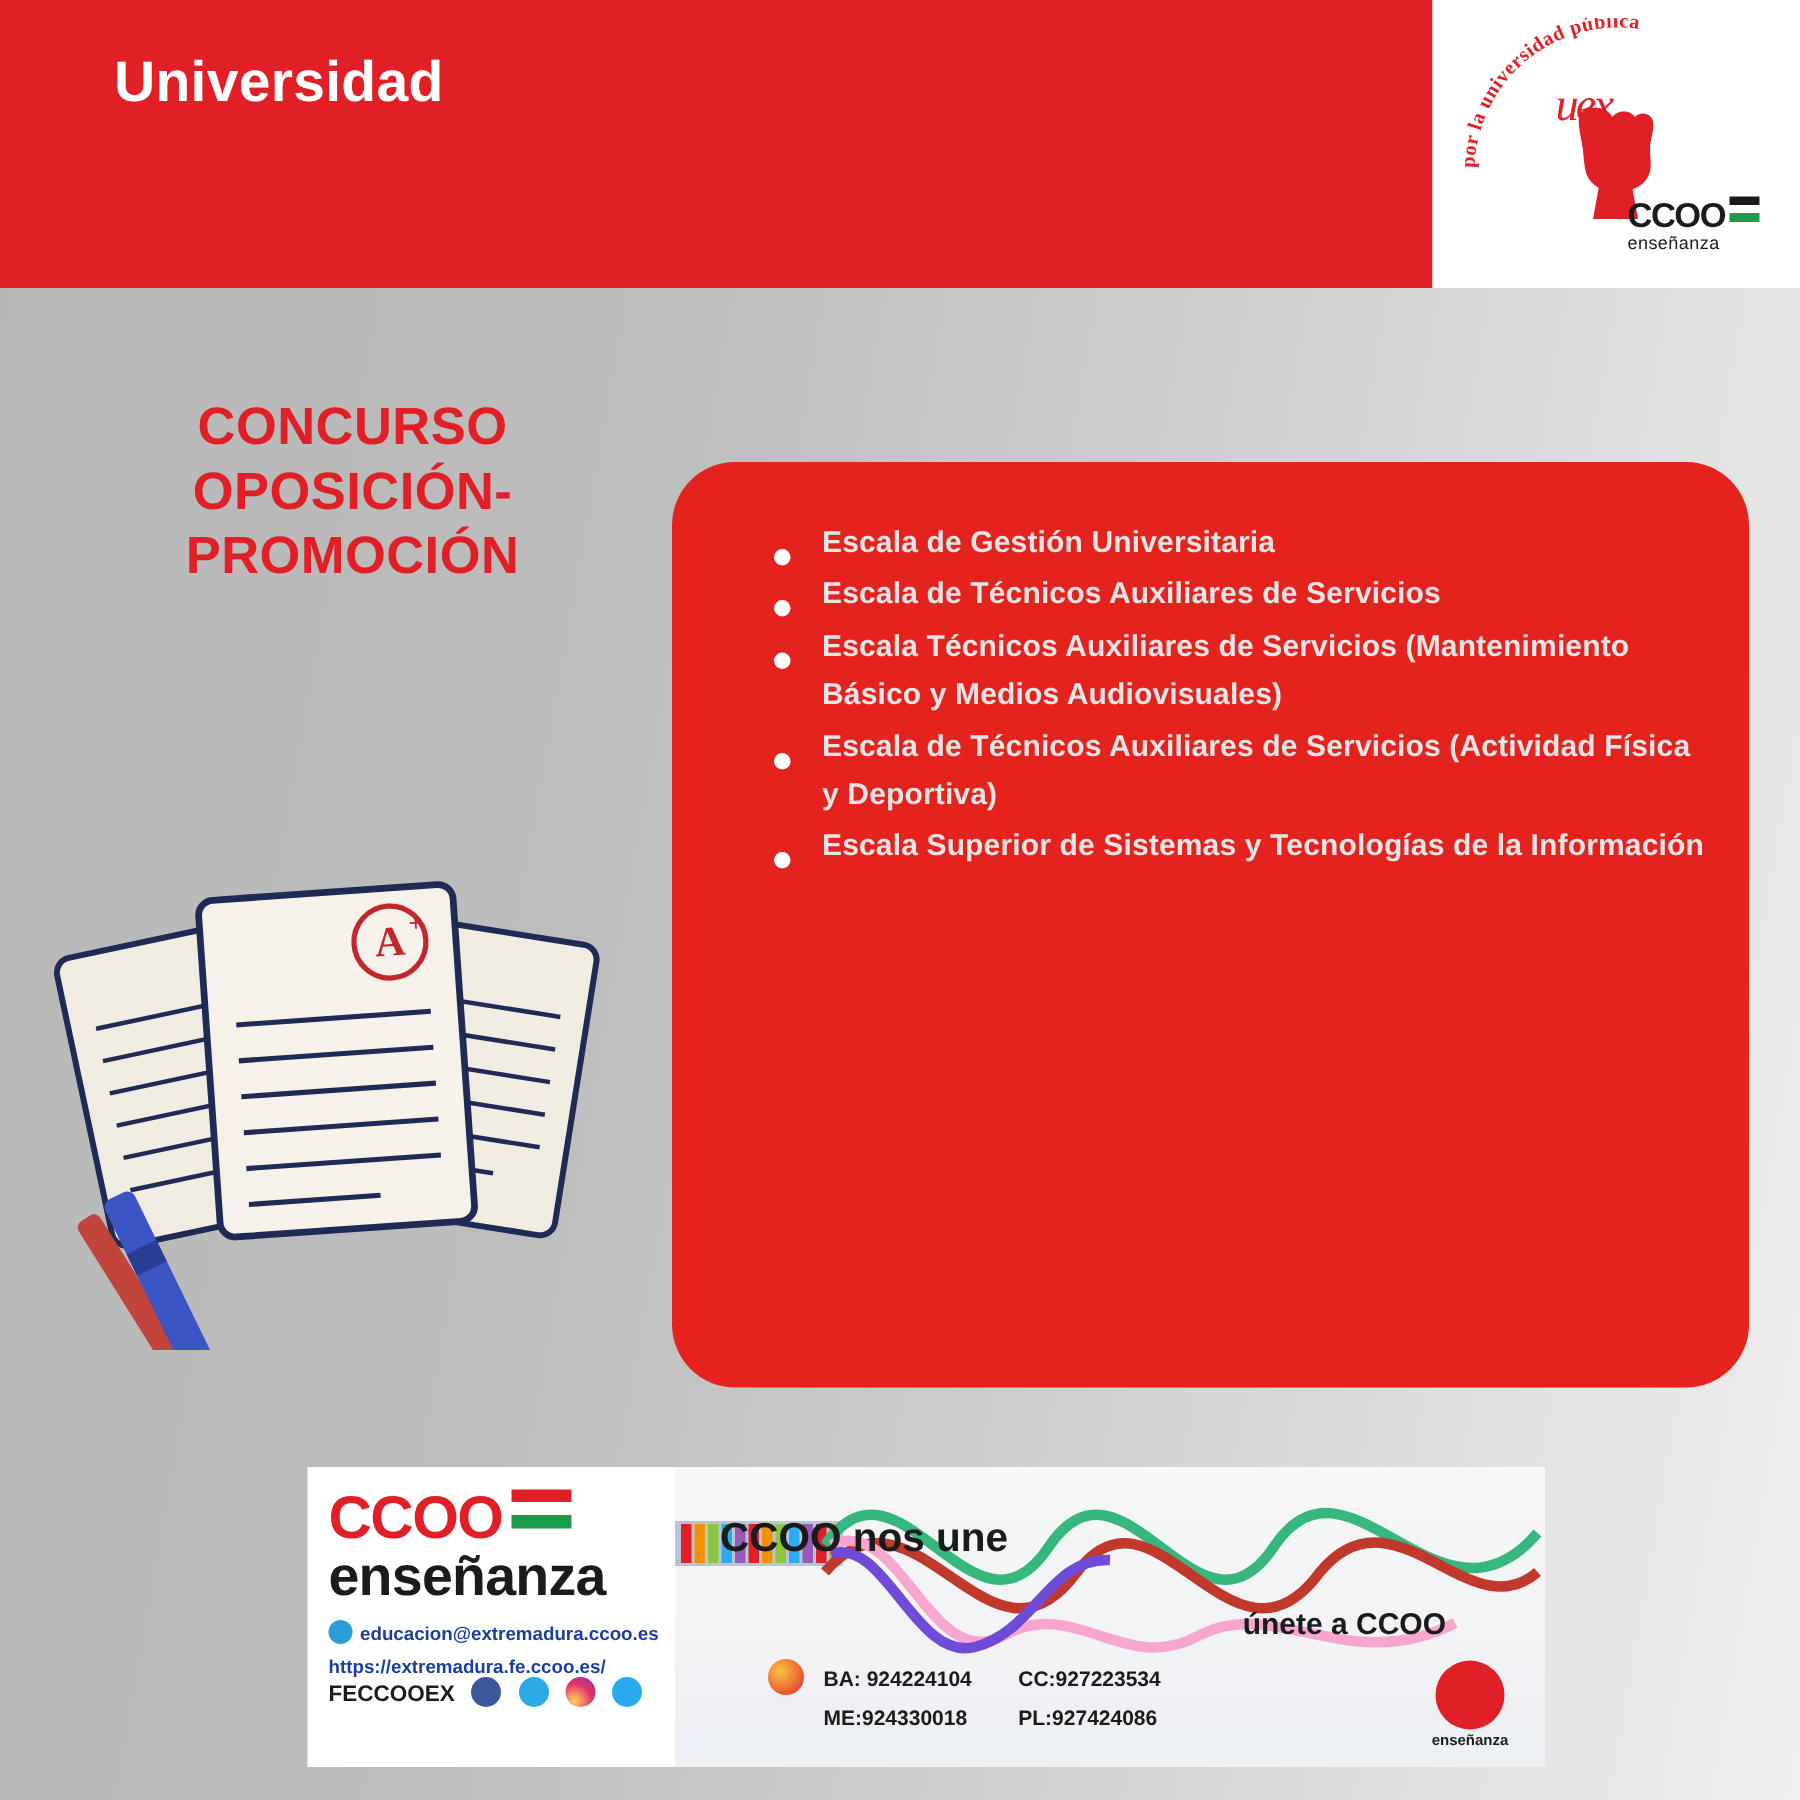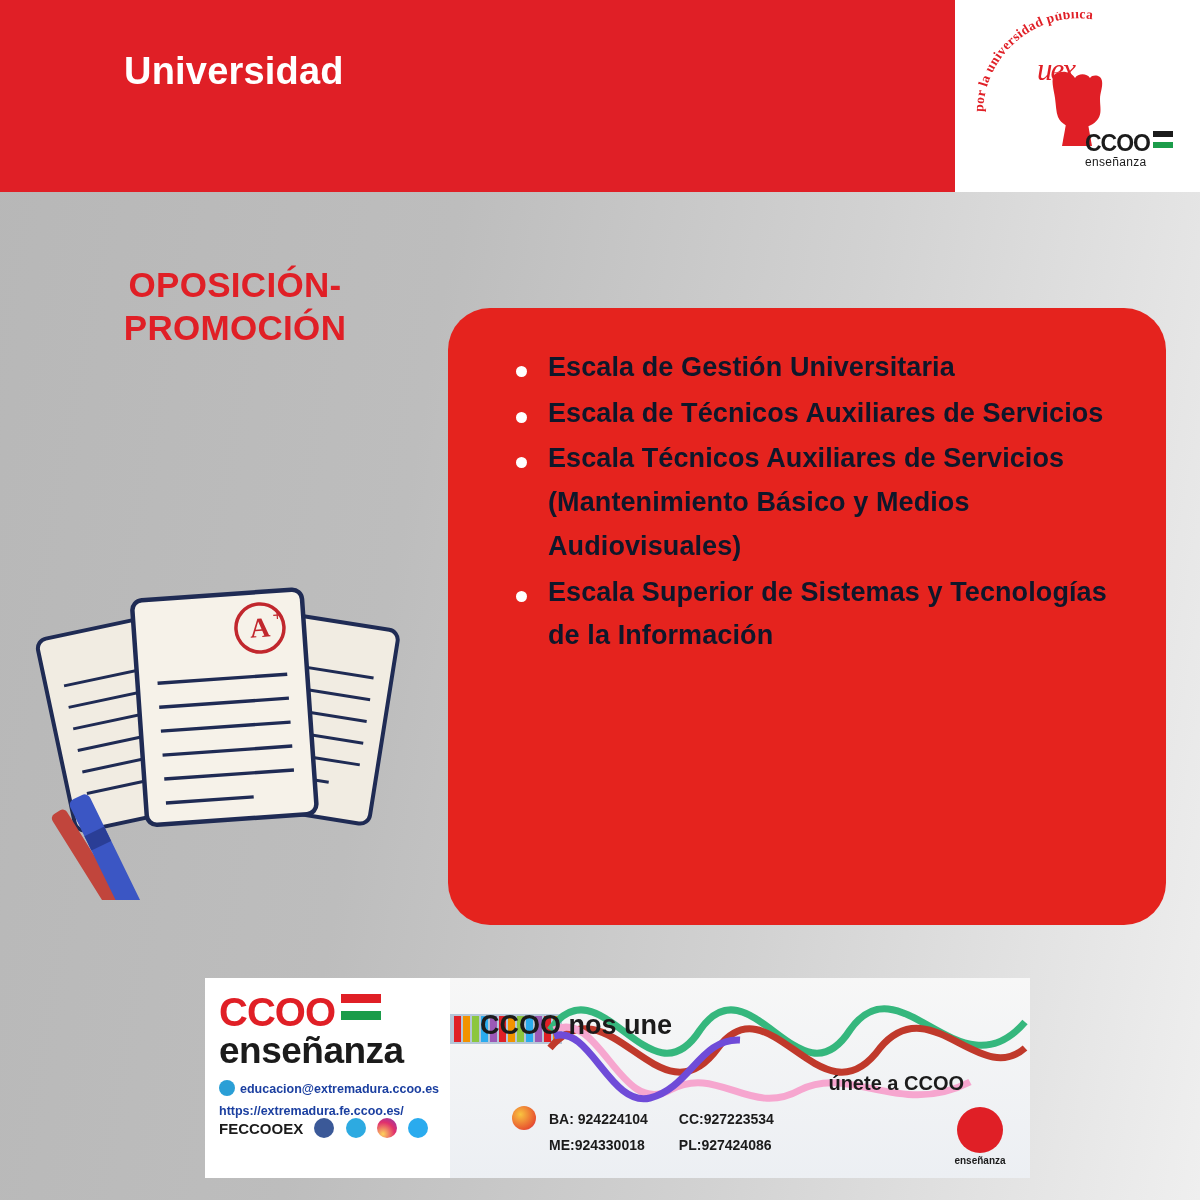--- a/index.html
+++ b/index.html
@@ -24,27 +24,26 @@
   .header-band {
     position: absolute;
     top: 0;
     left: 0;
     width: 955px;
     height: 192px;
     background: #e01f26;
   }
   .header-title {
     position: absolute;
-    top: 50px;
+    top: 34px;
     left: 76px;
     color: #ffffff;
     font-size: 38px;
     font-weight: bold;
     letter-spacing: 0.2px;
-    margin-left: 48px;
   }
   .header-logo-box {
     position: absolute;
     top: 0;
     left: 955px;
     width: 245px;
     height: 192px;
     background: #ffffff;
   }
 
@@ -149,22 +148,22 @@
     background: #e5231e;
     border-radius: 42px;
   }
   .list-panel ul {
     margin: 0;
     padding: 38px 30px 0 62px;
     list-style: none;
   }
   .list-panel li {
     position: relative;
-    color: #0f172a;
-    font-size: 27px;
+    color: #e5e5e5;
+    font-size: 20px;
     font-weight: bold;
     line-height: 1.62;
     margin-bottom: 2px;
     padding-left: 38px;
     letter-spacing: 0.1px;
   }
   .list-panel li::before {
     content: "";
     position: absolute;
     left: 6px;
@@ -339,20 +338,21 @@
         <path d="M33 54 l22 0 l4 22 l-30 0 z" fill="#e01f26"></path>
       </svg>
       <div class="logo-ccoo">
         <span class="logo-ccoo-main">CCOO</span><span class="logo-ccoo-flag"></span>
         <div class="logo-ccoo-sub">enseñanza</div>
       </div>
     </div>
   </div>
 
   <div class="left-title">
+    <div>CONCURSO</div>
     <div>OPOSICIÓN-</div>
     <div>PROMOCIÓN</div>
   </div>
 
   <svg class="papers" viewBox="0 0 400 340">
 
     <g transform="rotate(-12 110 170)">
       <rect x="22" y="60" width="150" height="196" rx="10" fill="#f1ece2" stroke="#1f2b54" stroke-width="4"></rect>
       <g stroke="#1f2b54" stroke-width="3">
         <line x1="40" y1="110" x2="154" y2="110"></line>
@@ -400,20 +400,21 @@
       <rect x="66" y="252" width="22" height="16" fill="#2a3e96"></rect>
       <polygon points="66,340 88,340 77,362" fill="#f1ece2" stroke="#1f2b54" stroke-width="2.5"></polygon>
     </g>
   </svg>
 
   <div class="list-panel">
     <ul>
       <li>Escala de Gestión Universitaria</li>
       <li>Escala de Técnicos Auxiliares de Servicios</li>
       <li>Escala Técnicos Auxiliares de Servicios (Mantenimiento Básico y Medios Audiovisuales)</li>
+      <li> Escala de Técnicos Auxiliares de Servicios (Actividad Física y Deportiva)</li>
       <li>Escala Superior de Sistemas y Tecnologías de la Información</li>
     </ul>
   </div>
 
   <div class="banner">
 
     <div class="banner-left">
       <div class="bl-ccoo">
         <span>CCOO</span><span class="bl-flag"></span>
       </div>

